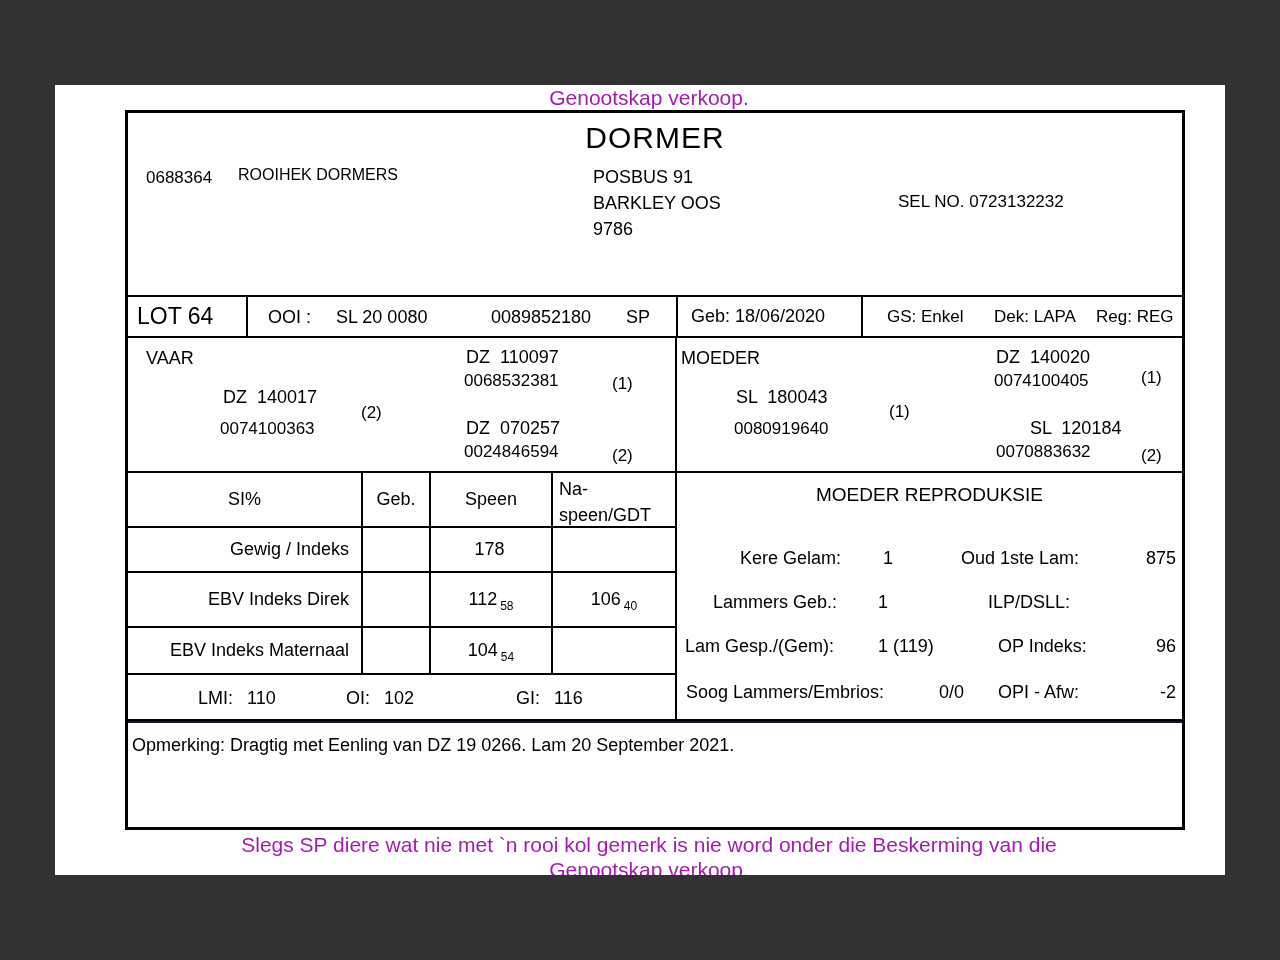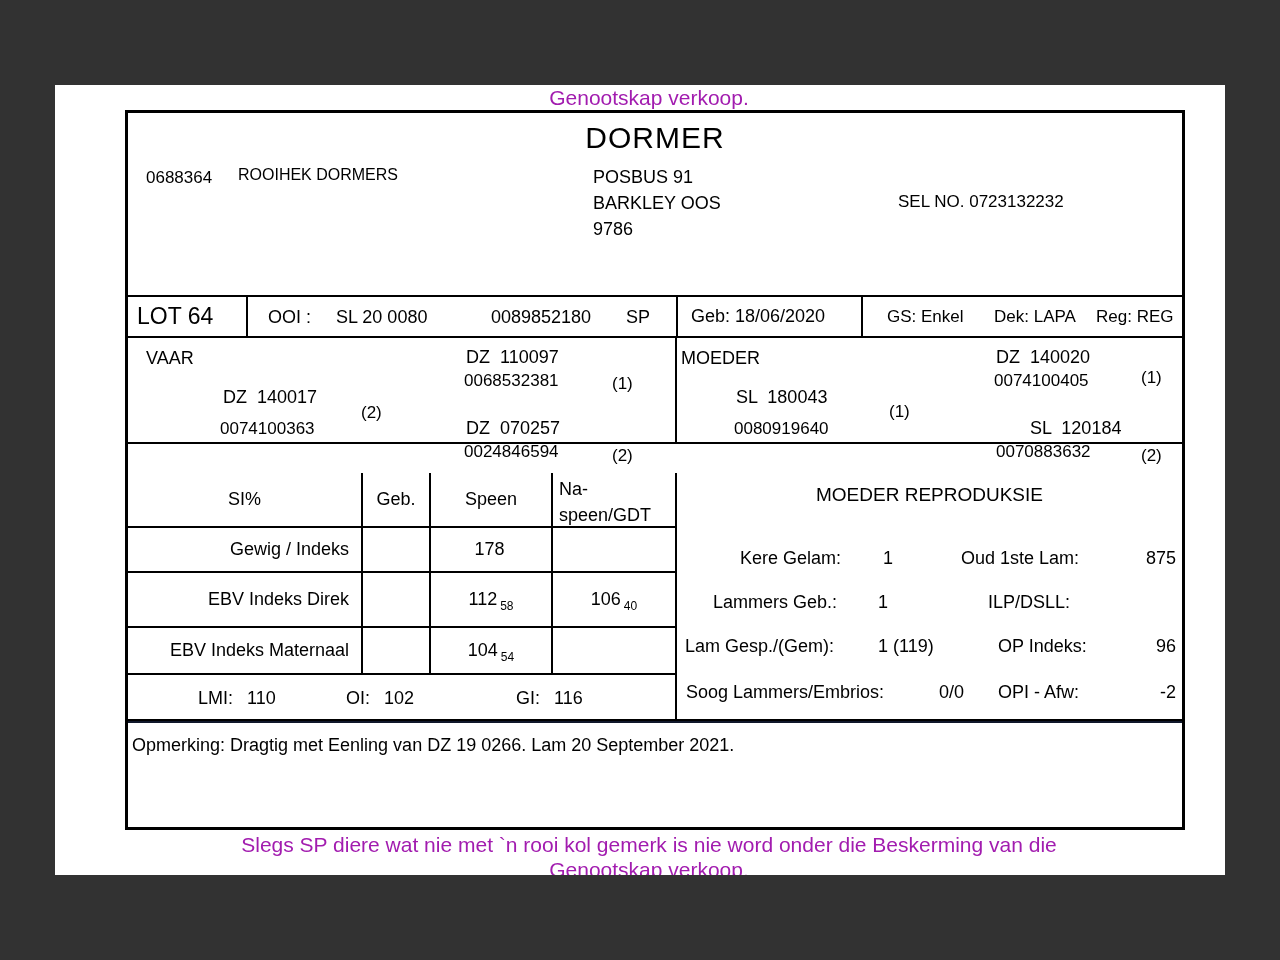--- a/index.html
+++ b/index.html
@@ -34,21 +34,21 @@
   .cell-ooi .abs, .cell-gs .abs { top:50%; transform:translateY(-50%); }
   .ooi-label { left:20px; }
   .ooi-id { left:88px; }
   .ooi-reg { left:243px; }
   .ooi-sp { left:378px; }
   .gs-val { left:24px; }
   .dek-val { left:131px; }
   .reg-val { left:233px; }
 
   
-  .sec-pedigree { position:absolute; left:0; top:225px; width:100%; height:106px; border-bottom:2px solid #000; font-size:17px; }
+  .sec-pedigree { position:absolute; left:0; top:225px; width:100%; height:135px; border-bottom:2px solid #000; font-size:17px; }
   .ped-divider { position:absolute; left:547px; top:0; width:2px; height:100%; background:#000; }
   .ped-label { font-size:18px; }
   .v-label { left:18px; top:10px; }
   .v-id    { left:95px; top:49px; font-size:18px; }
   .v-reg   { left:92px; top:81px; }
   .v-note  { left:233px; top:65px; }
   .vs-id   { left:338px; top:9px; font-size:18px; }
   .vs-reg  { left:336px; top:33px; }
   .vs-note { left:484px; top:36px; }
   .vd-id   { left:338px; top:80px; font-size:18px; }

